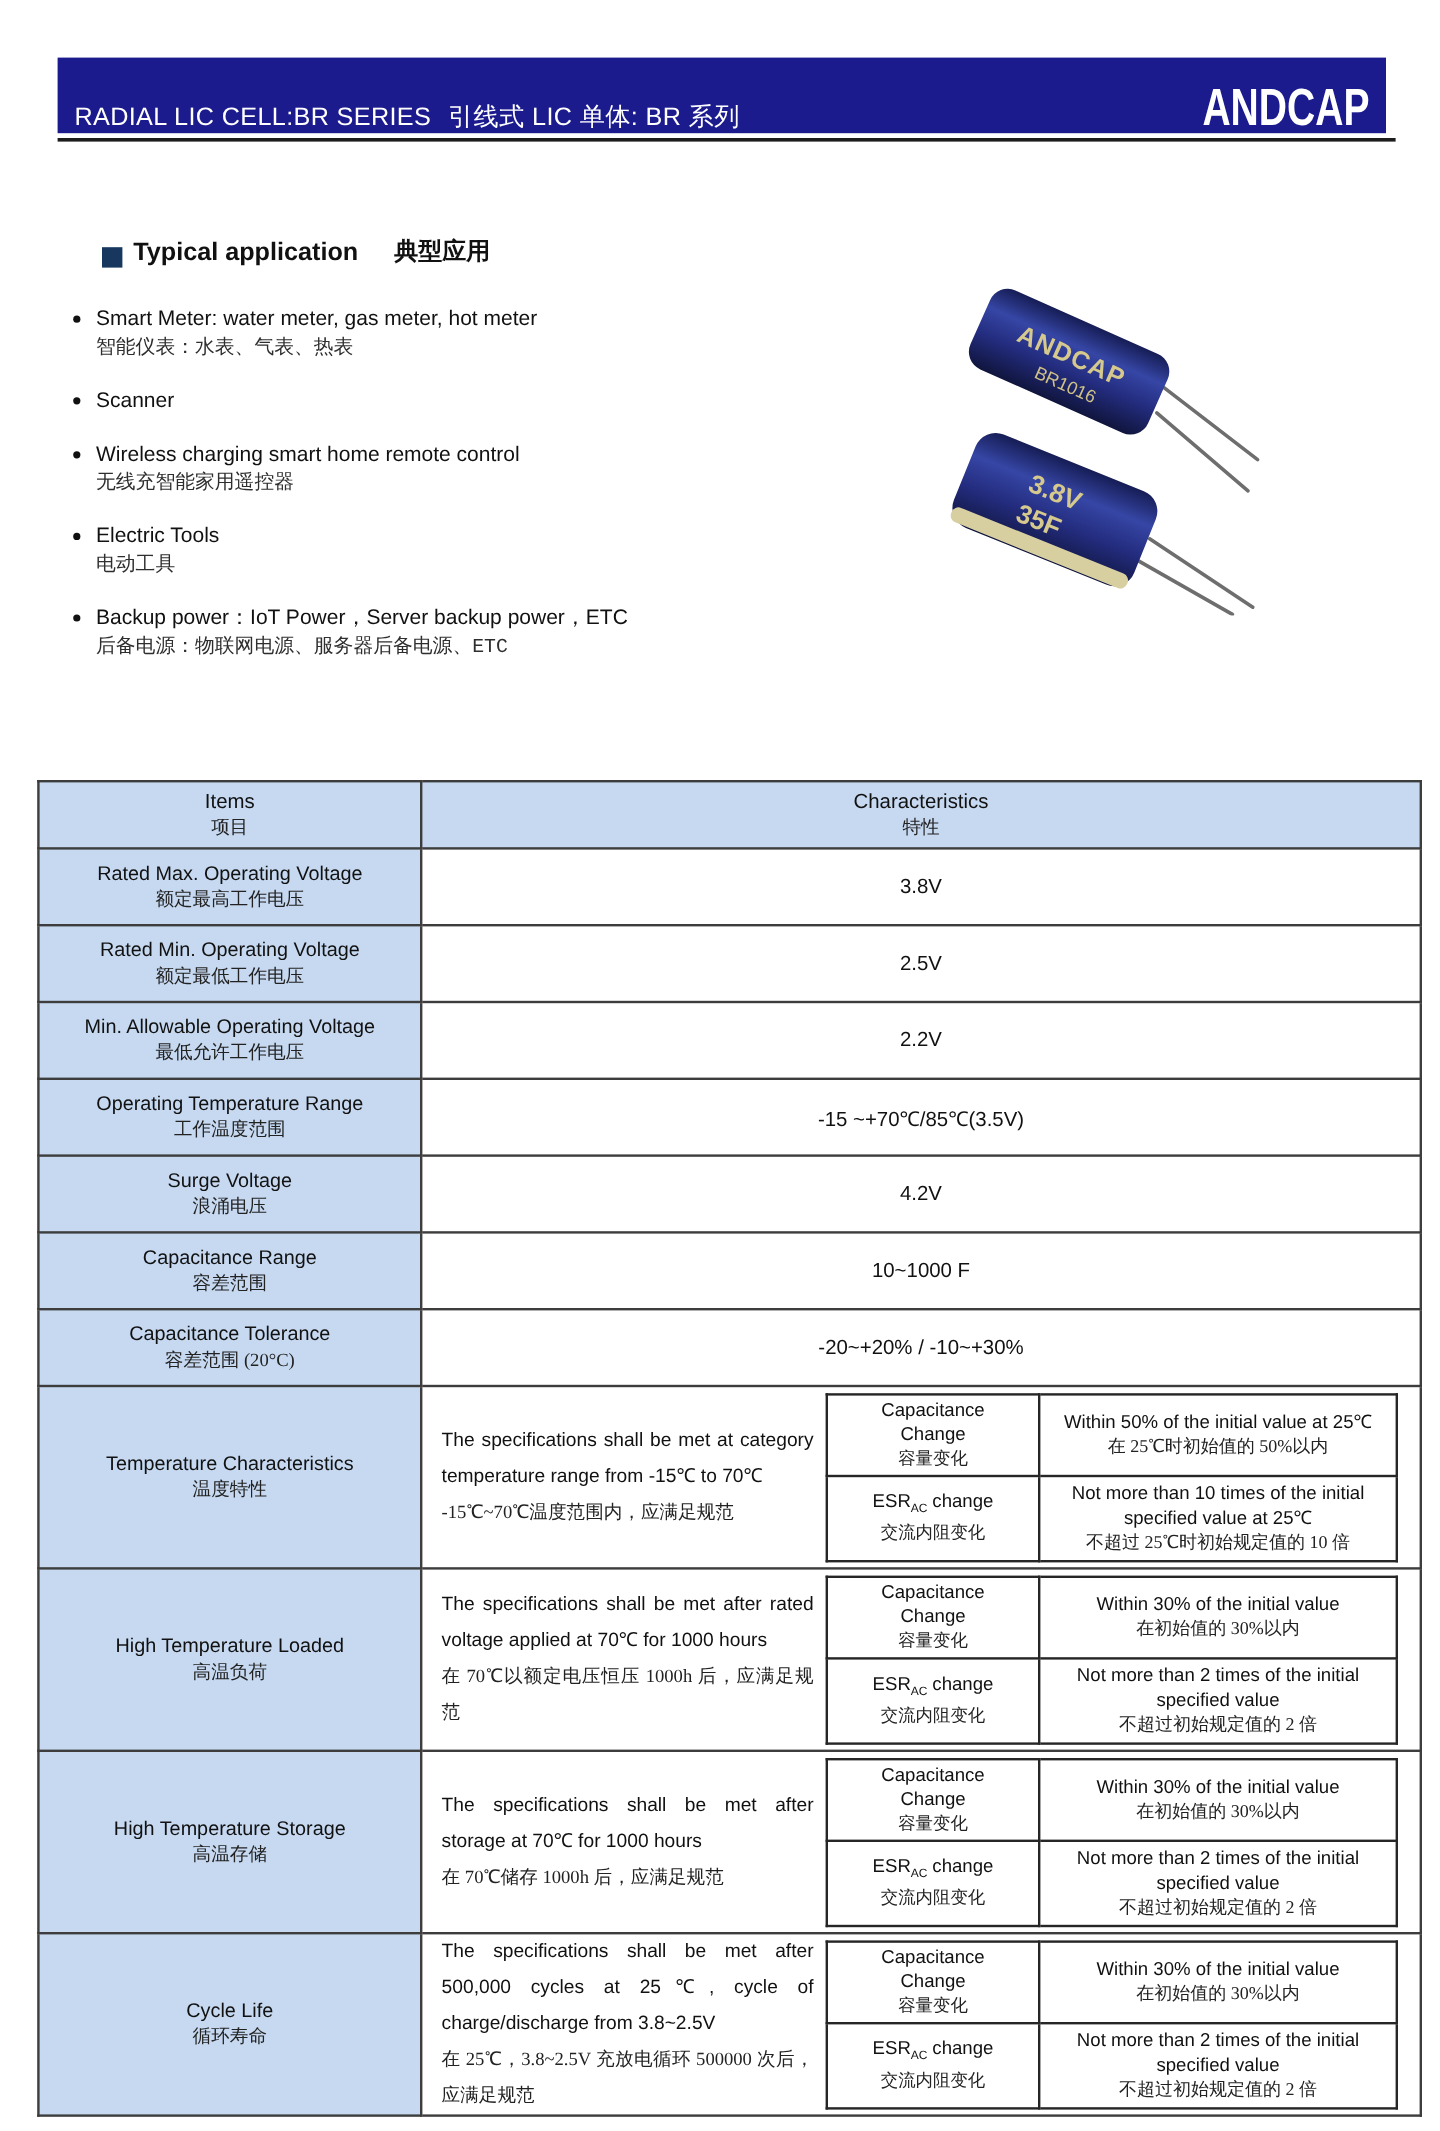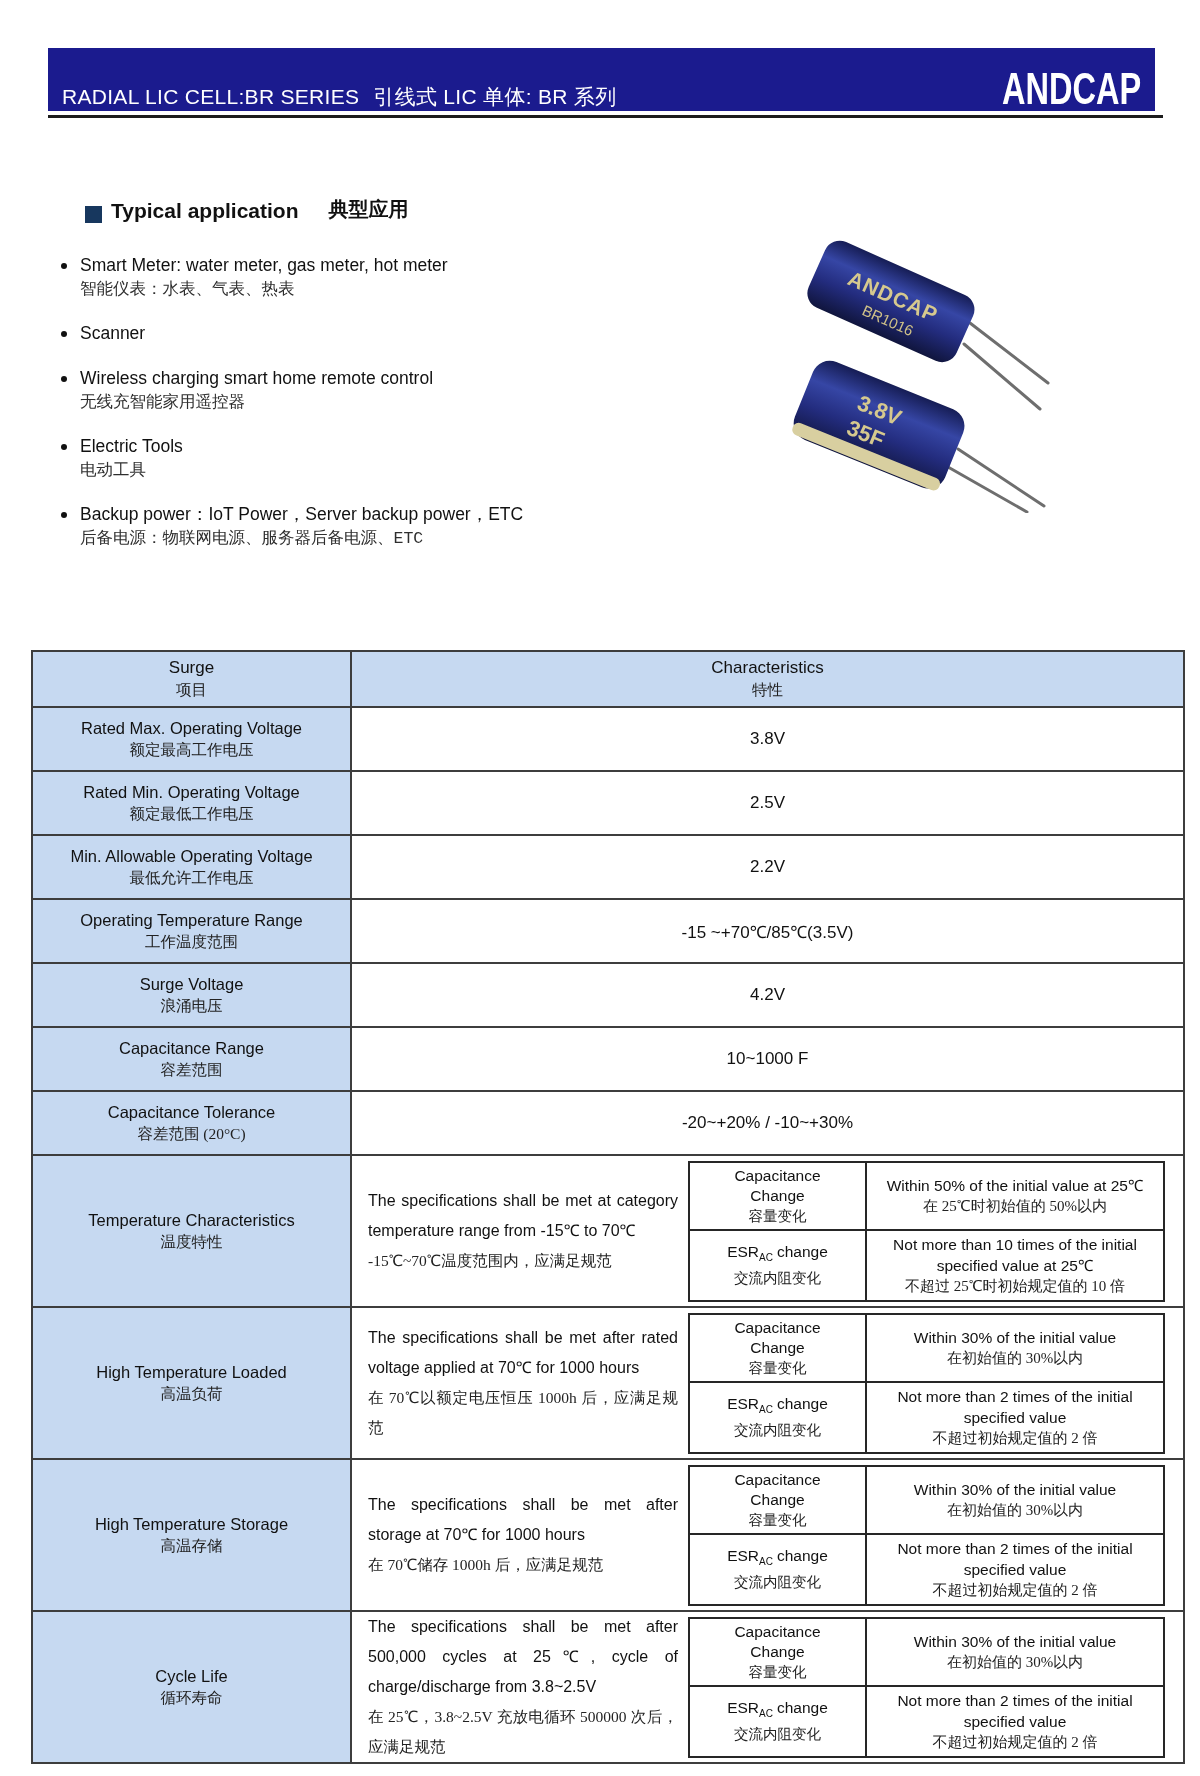--- a/index.html
+++ b/index.html
@@ -131,21 +131,21 @@
 
   <table class="spec">
     <colgroup>
         <col style="width:319px">
         <col style="width:833px">
       </colgroup>
 
     <tbody>
         <tr class="h-head">
       <td class="c1 hd">
-        <div class="len">Surge</div>
+        <div class="len">Items</div>
         <div class="lcn">项目</div>
       </td>
       <td class="c1 hd">
         <div class="len">Characteristics</div>
         <div class="lcn">特性</div>
       </td>
     </tr>
 
     <tr class="h-s">
       <td class="c1">

